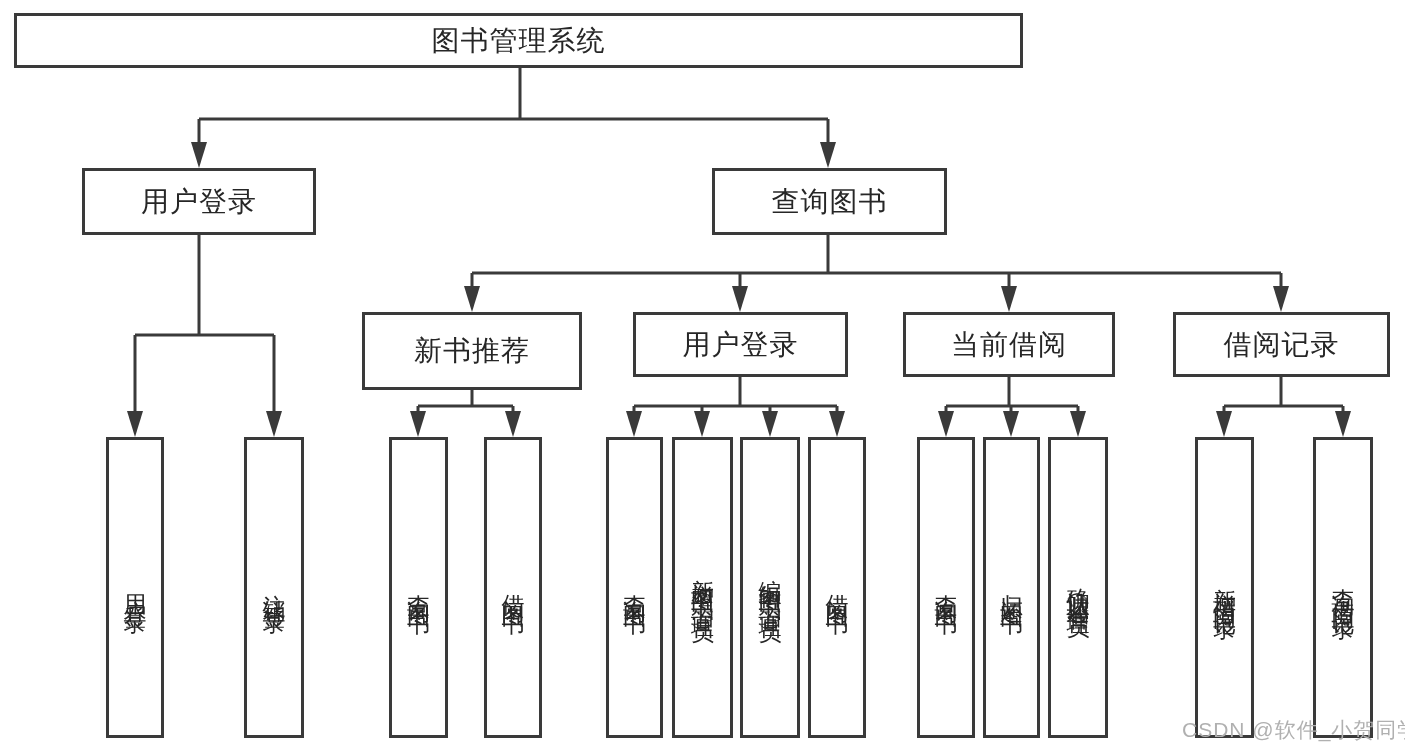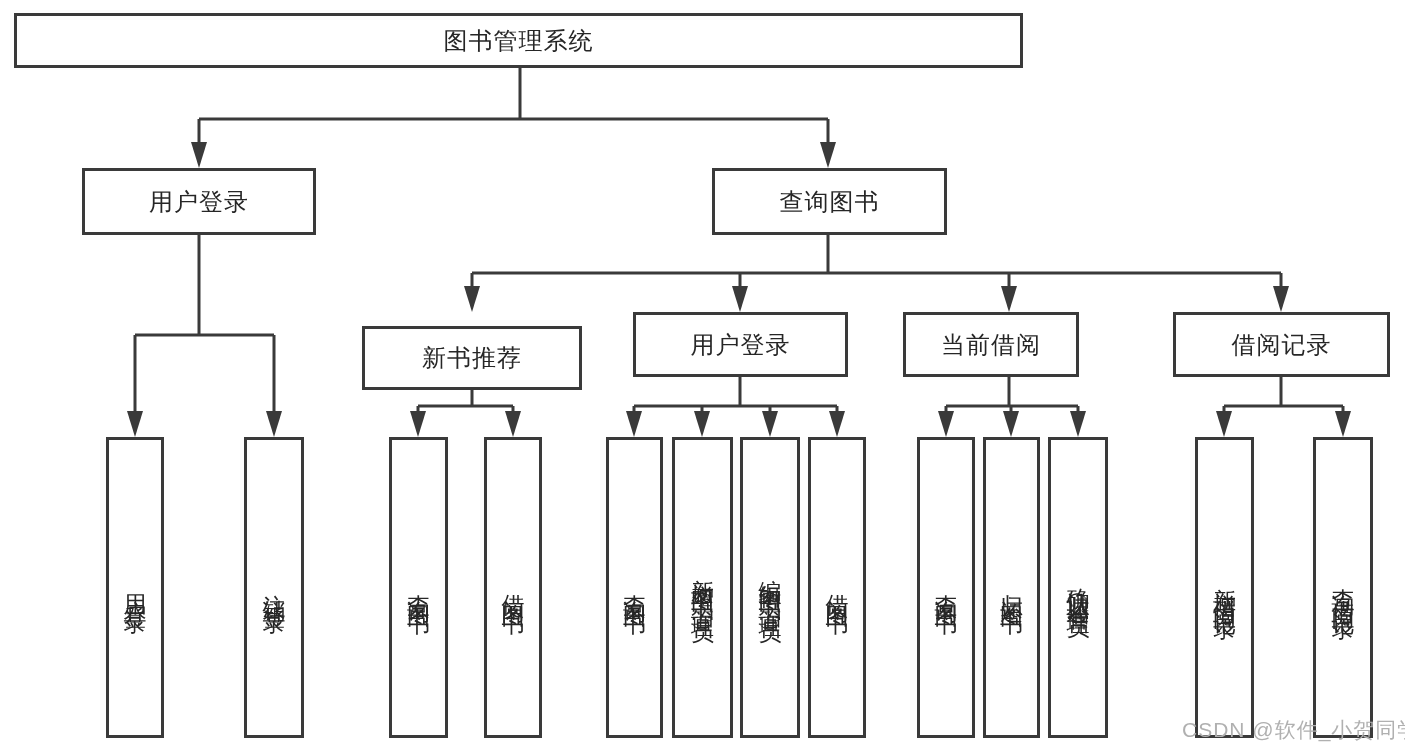--- a/index.html
+++ b/index.html
@@ -10,21 +10,21 @@
     overflow:hidden;
   }
   svg.edges { position:absolute; left:0; top:0; z-index:1; }
   .edge-line { stroke: var(--line, #3a3a3a); stroke-width:3; fill:none; }
   .edge-arrow { fill: var(--line, #3a3a3a); }
   .node {
     position:absolute; box-sizing:border-box; z-index:2;
     border:3px solid var(--box-border, #3a3a3a);
     background:#ffffff;
     display:flex; align-items:center; justify-content:center;
-    font-size:24px; color: var(--text, #262626);
+    font-size:28px; color: var(--text, #262626);
     letter-spacing:1px; white-space:nowrap;
   }
   .vnode {
     writing-mode:vertical-rl; text-orientation:mixed;
     font-size:23px; letter-spacing:6px; line-height:1;
     white-space:normal;
   }
   .watermark {
     position:absolute; z-index:3;
     font-size:21px; color: var(--watermark, #b0b0b0);
@@ -84,23 +84,23 @@
       <polygon class="edge-arrow" points="1216,411 1232,411 1224,437"></polygon>
       <polygon class="edge-arrow" points="1335,411 1351,411 1343,437"></polygon>
     </g>
   </svg>
 
   <div class="node" style="left:14px; top:13px; width:1009px; height:55px;">图书管理系统</div>
 
   <div class="node" style="left:82px; top:168px; width:234px; height:67px;">用户登录</div>
   <div class="node" style="left:712px; top:168px; width:235px; height:67px;">查询图书</div>
 
-  <div class="node" style="left:362px; top:326px; width:220px; height:64px;">新书推荐</div>
+  <div class="node" style="left:362px; top:312px; width:220px; height:78px;">新书推荐</div>
   <div class="node" style="left:633px; top:312px; width:215px; height:65px;">用户登录</div>
-  <div class="node" style="left:903px; top:312px; width:176px; height:65px;">当前借阅</div>
+  <div class="node" style="left:903px; top:312px; width:212px; height:65px;">当前借阅</div>
   <div class="node" style="left:1173px; top:312px; width:217px; height:65px;">借阅记录</div>
 
   <div class="node vnode" style="left:106px; top:437px; width:58px; height:301px;">用户登录</div>
   <div class="node vnode" style="left:244px; top:437px; width:60px; height:301px;">注销登录</div>
 
   <div class="node vnode" style="left:389px; top:437px; width:59px; height:301px;">查询图书</div>
   <div class="node vnode" style="left:484px; top:437px; width:58px; height:301px;">借阅图书</div>
 
   <div class="node vnode" style="left:606px; top:437px; width:57px; height:301px;">查询图书</div>
   <div class="node vnode" style="left:672px; top:437px; width:61px; height:301px;">新增图书（管理员）</div>

